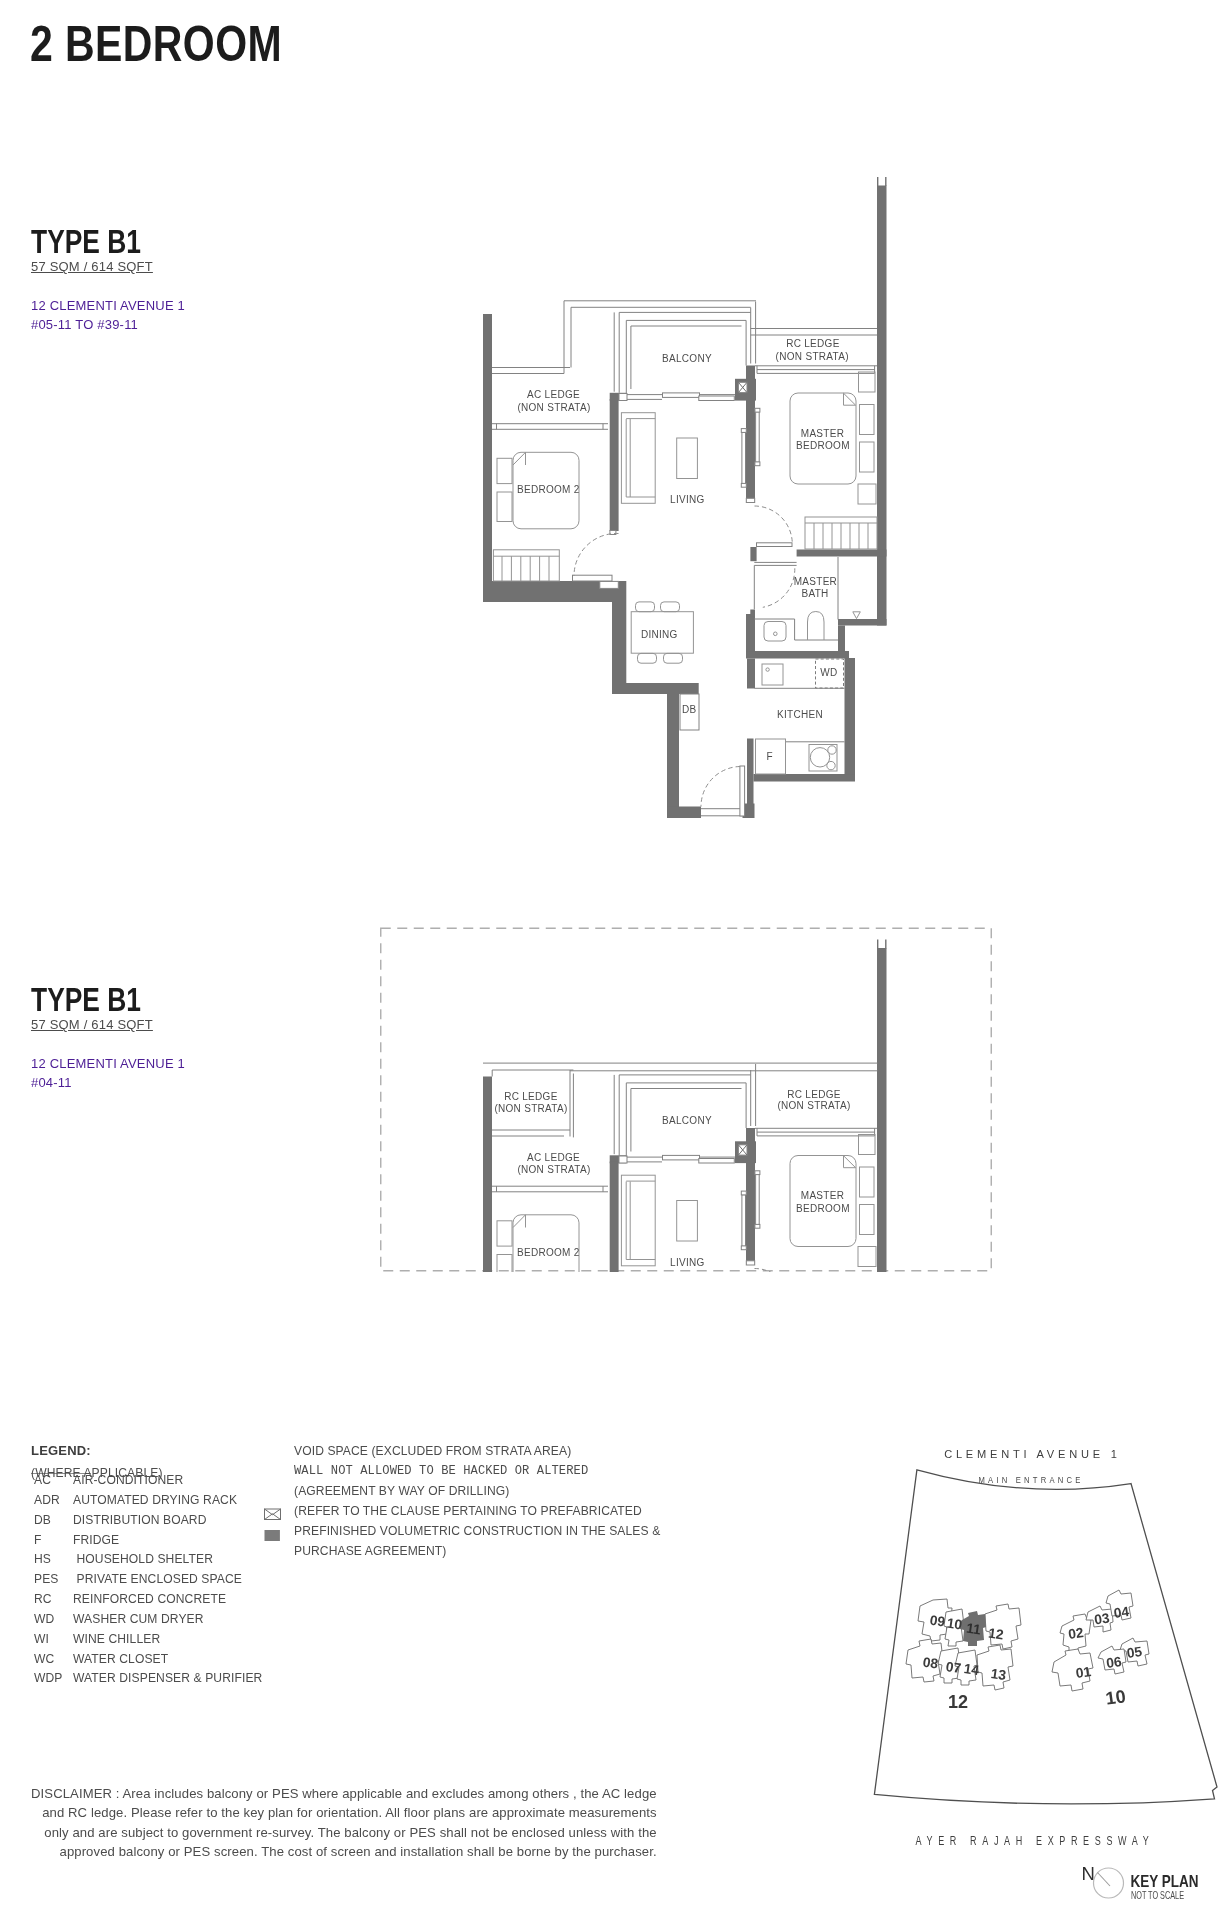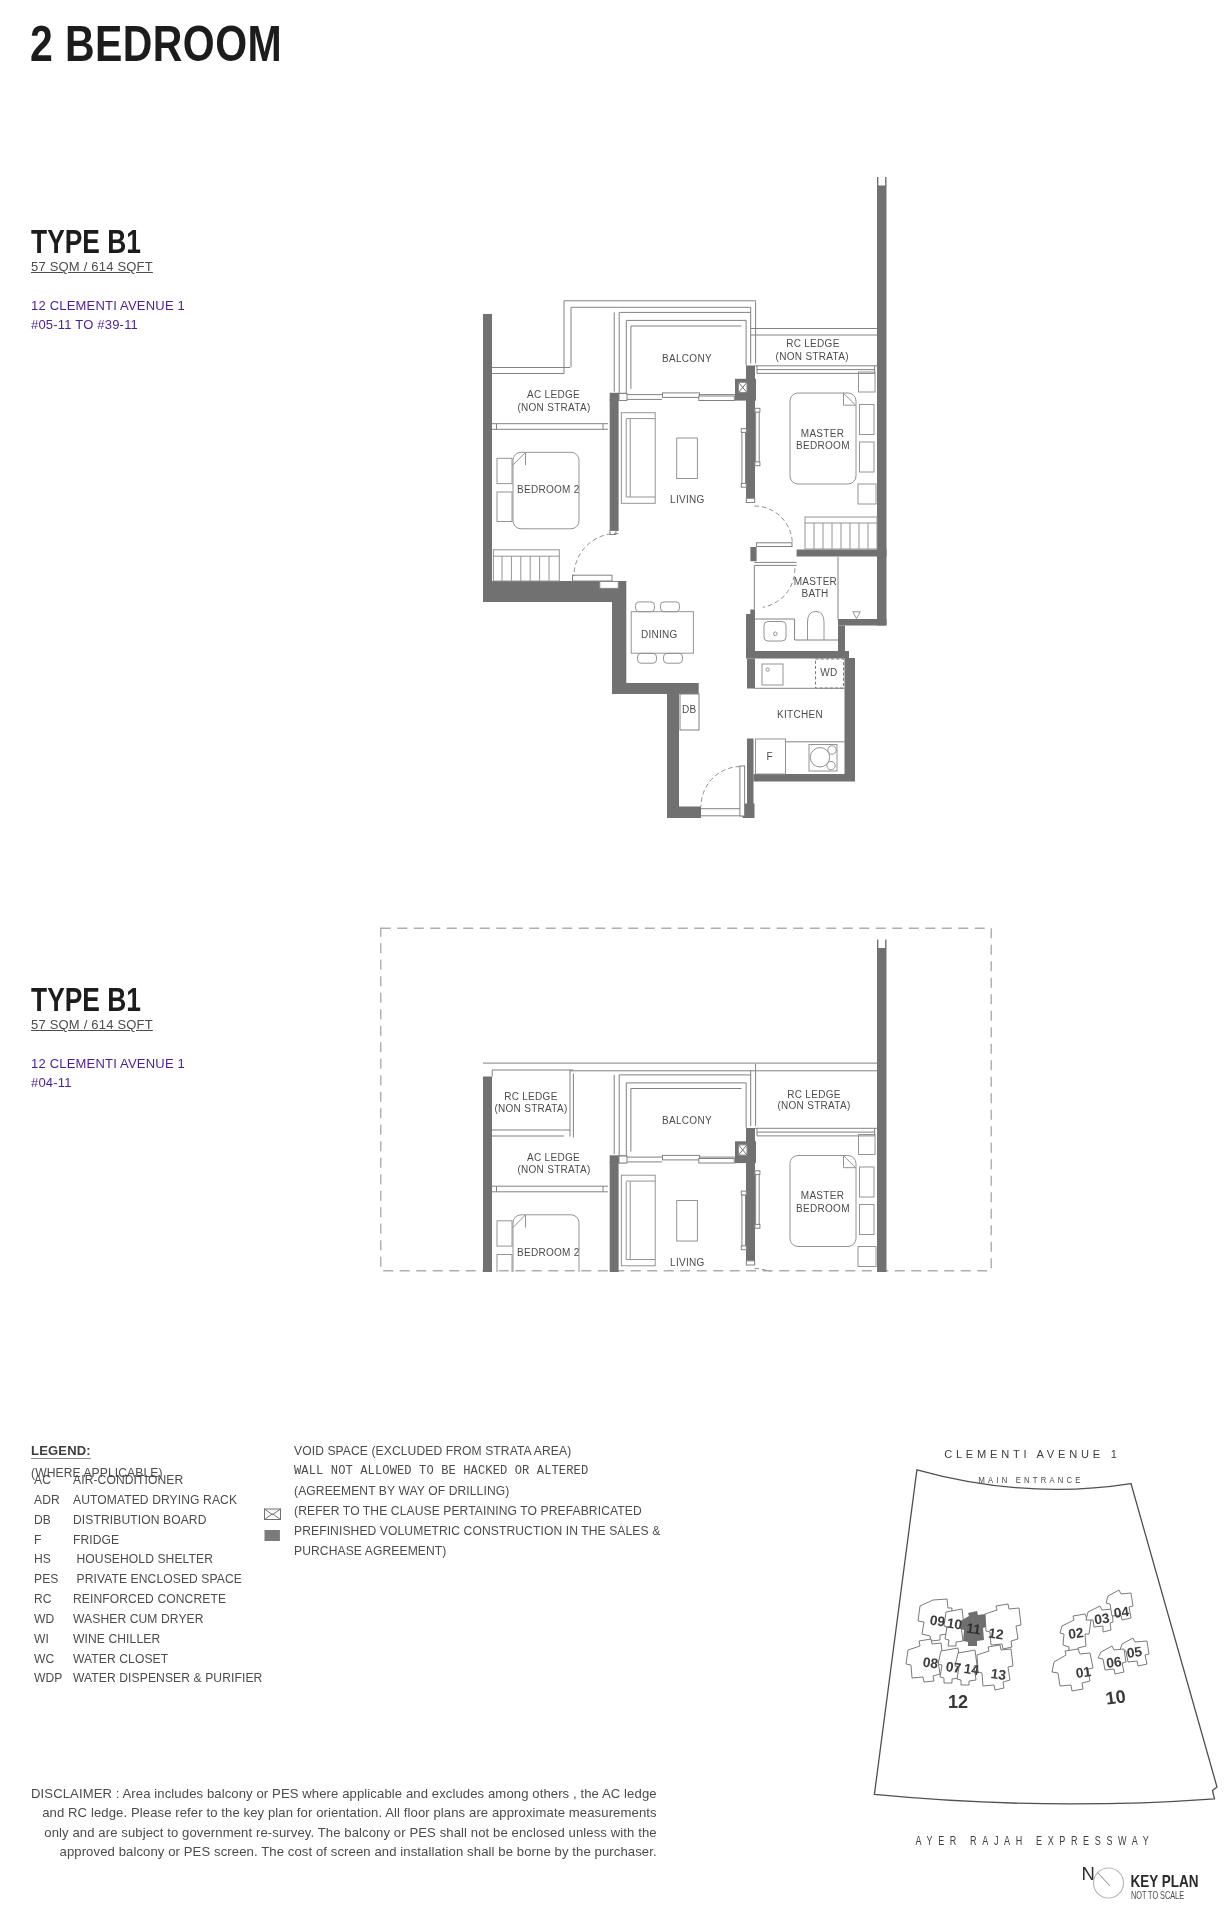--- a/index.html
+++ b/index.html
@@ -18,21 +18,21 @@
 <div class="abs h1">2 BEDROOM</div>
 
 <div class="abs typeh" style="left:31px;top:222.5px;">TYPE B1</div>
 <div class="abs sub" style="left:31px;top:259px;">57 SQM / 614 SQFT</div>
 <div class="abs addr" style="left:31px;top:297px;">12 CLEMENTI AVENUE 1<br>#05-11 TO #39-11</div>
 
 <div class="abs typeh" style="left:31px;top:980.5px;">TYPE B1</div>
 <div class="abs sub" style="left:31px;top:1017px;">57 SQM / 614 SQFT</div>
 <div class="abs addr" style="left:31px;top:1055px;">12 CLEMENTI AVENUE 1<br>#04-11</div>
 
-<div class="abs legendtitle" style="left:31px;top:1443px;border-bottom:1px solid #8a8a8a;padding-bottom:0;">LEGEND:</div>
+<div class="abs legendtitle" style="left:31px;top:1443px;border-bottom:1px solid #8a8a8a;padding-bottom:15px;">LEGEND:</div>
 <div class="abs legrow" style="left:31px;top:1466px;">(WHERE APPLICABLE)</div>
 <div class="abs" style="left:34px;top:1473px;">
   <div class="legrow" style="height:19.85px;"><span style="display:inline-block;width:39px;">AC</span>AIR-CONDITIONER</div>
   <div class="legrow" style="height:19.85px;"><span style="display:inline-block;width:39px;">ADR</span>AUTOMATED DRYING RACK</div>
   <div class="legrow" style="height:19.85px;"><span style="display:inline-block;width:39px;">DB</span>DISTRIBUTION BOARD</div>
   <div class="legrow" style="height:19.85px;"><span style="display:inline-block;width:39px;">F</span>FRIDGE</div>
   <div class="legrow" style="height:19.85px;"><span style="display:inline-block;width:39px;">HS</span> HOUSEHOLD SHELTER</div>
   <div class="legrow" style="height:19.85px;"><span style="display:inline-block;width:39px;">PES</span> PRIVATE ENCLOSED SPACE</div>
   <div class="legrow" style="height:19.85px;"><span style="display:inline-block;width:39px;">RC</span>REINFORCED CONCRETE</div>
   <div class="legrow" style="height:19.85px;"><span style="display:inline-block;width:39px;">WD</span>WASHER CUM DRYER</div>

